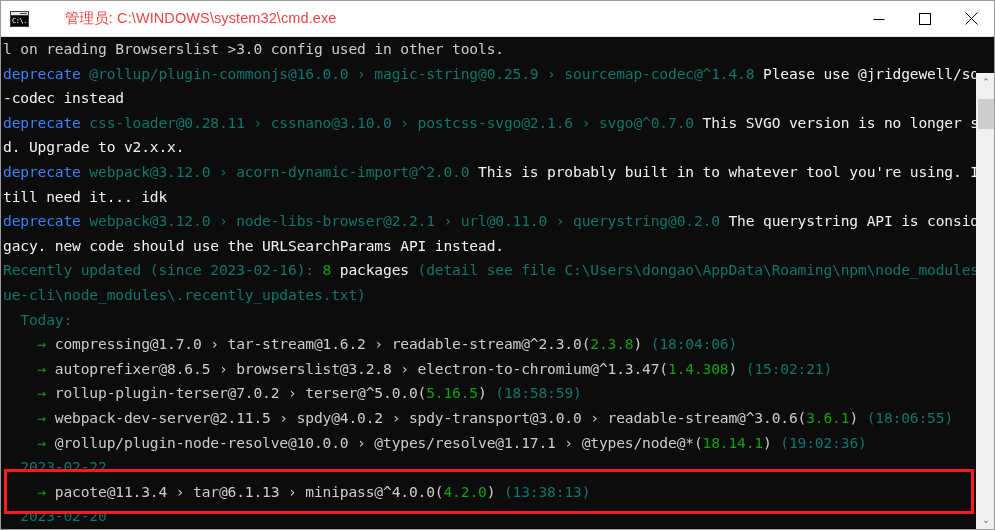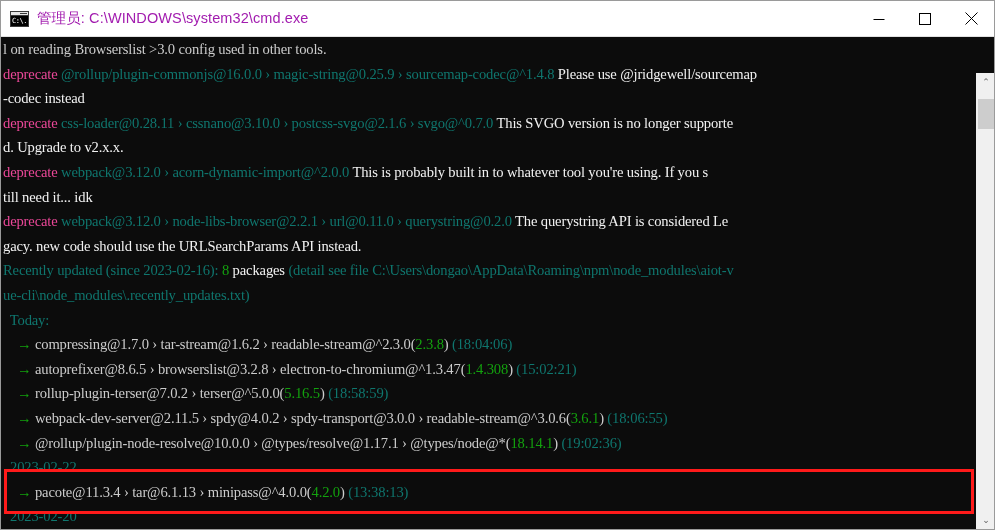--- a/index.html
+++ b/index.html
@@ -70,23 +70,24 @@
     background: #000000;
     color: #ffffff;
     font-family: "DejaVu Sans Mono", monospace;
     font-size: 7px;
     line-height: 10px;
     padding-left: 1px;
     letter-spacing: -0.5px;
   }
   .title-text {
     font-size: 14.5px;
-    color: #a21caf;
+    color: #ef4444;
     white-space: nowrap;
     letter-spacing: 0.1px;
+    margin-left: 28px;
   }
   .titlebar-spacer { flex: 1 1 auto; }
   .win-btn {
     width: 46px;
     height: 35px;
     display: flex;
     align-items: center;
     justify-content: center;
     flex: 0 0 auto;
     background: transparent;
@@ -112,26 +113,26 @@
     right: 18px;
     bottom: 0;
     font-family: "DejaVu Sans Mono", "Liberation Mono", monospace;
     font-size: 14.6px;
     line-height: 24.6px;
     color: #cccccc;
     white-space: pre;
     overflow: hidden;
     letter-spacing: -0.15px;
   }
-  .console-text .ln { height: 24.6px; font-family: Liberation Serif, serif; }
+  .console-text .ln { height: 24.6px; }
 
   .c-white   { color: #cccccc; }
   .c-bwhite  { color: #f2f2f2; }
   .c-gray    { color: #0f766e; }
-  .c-red     { color: #ec4899; }
+  .c-red     { color: #3b82f6; }
   .c-dgreen  { color: #13a10e; }
 
   
   .scrollbar {
     position: absolute;
     top: 36px;
     right: 0;
     bottom: 0;
     width: 18px;
     background: #f0f0f0;

